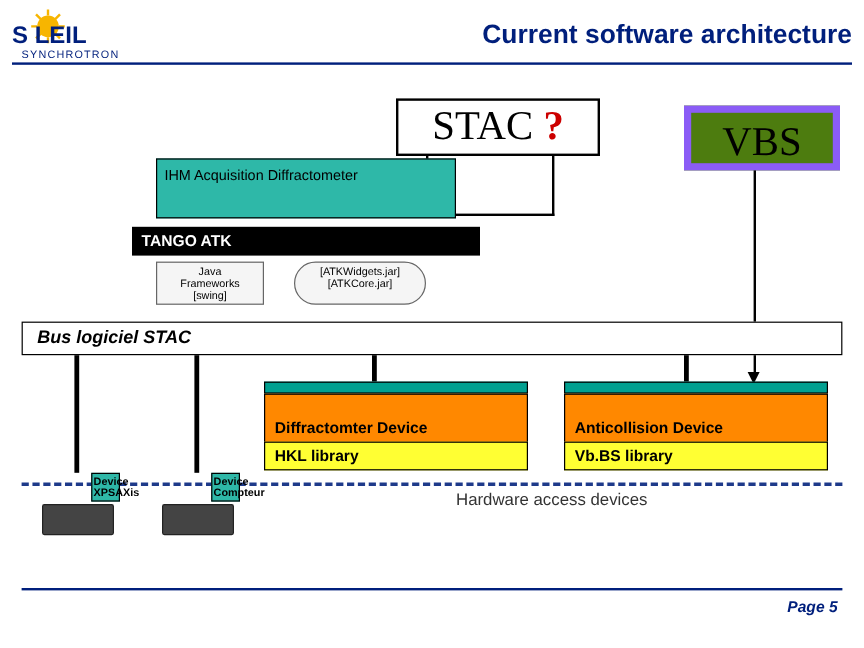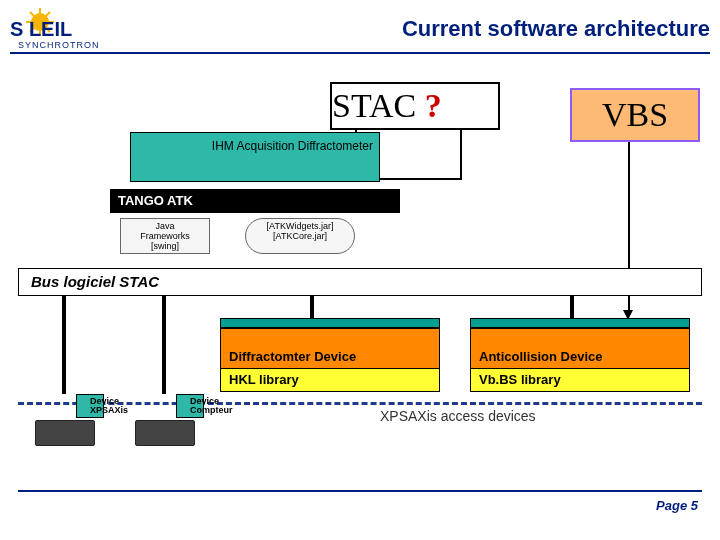--- a/index.html
+++ b/index.html
@@ -24,45 +24,44 @@
     color: #001F7C;
   }
   .stac-box {
     position: absolute;
     left: 330px; top: 82px;
     width: 170px; height: 48px;
     border: 2px solid #000;
     background: #fff;
     font-family: "Times New Roman", serif;
     font-size: 34px;
-    text-align: left;
+    text-align: center;
     line-height: 44px;
   }
   .stac-box .q { color: #c00; font-weight: bold; }
   .vbs-box {
     position: absolute;
     left: 570px; top: 88px;
     width: 130px; height: 54px;
-    border: 2px solid #8b5cf6;
-    background: #fdba74;
+    border: 6px solid #8b5cf6;
+    background: #4d7c0f;
     font-family: "Times New Roman", serif;
     font-size: 34px;
     text-align: center;
     line-height: 50px;
   }
   .ihm-box {
     position: absolute;
     left: 130px; top: 132px;
     width: 250px; height: 50px;
     background: #2EB8A8;
     font-size: 12px;
     color: #000;
     padding: 6px;
     border: 1px solid #000;
-    text-align: right;
   }
   .atk-box {
     position: absolute;
     left: 110px; top: 189px;
     width: 290px; height: 24px;
     background: #000; color: #fff;
     font-size: 13px; font-weight: bold;
     padding: 4px 8px;
   }
   .fw-box {
@@ -113,21 +112,21 @@
     left: 380px; top: 408px;
     font-size: 14px; color: #333;
   }
   .mini-dev {
     position: absolute;
     width: 70px;
     text-align: center;
     font-size: 9px;
     font-weight: bold;
   }
-  .mini-dev .lab { background:#2EB8A8; border:1px solid #000; padding:2px 13px; white-space:pre-line; line-height:1;margin-left:46px; }
+  .mini-dev .lab { background:#2EB8A8; border:1px solid #000; padding:2px 1px; white-space:pre-line; line-height:1;margin-left:46px; }
   .mini-dev .img { width:60px; height:26px; background:#444; margin:2px auto 0; border:1px solid #222; border-radius:2px; }
   .bus-stub { position:absolute; width:4px; background:#000; }
   .footer-line {
     position: absolute;
     left: 18px; right: 18px; top: 490px;
     border-top: 2px solid #001F7C;
   }
   .page-num {
     position: absolute;
     right: 22px; top: 498px;
@@ -185,21 +184,21 @@
 <div class="ovl-line" style="left:628px; top:142px; width:2px; height:170px;"></div>
 <div class="arrowhead" style="left:623px; top:310px;"></div>
 
 <div class="ihm-box">
   <span>IHM Acquisition Diffractometer</span>
 </div>
 
 <div class="atk-box">
   <span>TANGO ATK</span>
 </div>
-<div class="fw-box" style="left:120px;">
+<div class="fw-box" style="left:130px;">
   <span style="white-space:pre-line;">Java
 Frameworks
 [swing]</span>
 </div>
 <div class="fw-box" style="left:245px; width:110px;border-radius:18px;">
   <span style="white-space:pre-line;">[ATKWidgets.jar]
 [ATKCore.jar]</span>
 </div>
 
 <div class="bus-box">
@@ -221,21 +220,21 @@
 </div>
 
 <div class="lib-box" style="left:220px; top:368px;">
   <span>HKL library</span>
 </div>
 <div class="lib-box" style="left:470px; top:368px;">
   <span>Vb.BS library</span>
 </div>
 
 <div class="hw-dashed"></div>
-<div class="hw-label">XPSAXis access devices</div>
+<div class="hw-label">Hardware access devices</div>
 
 <div class="mini-dev" style="left:30px; top:394px;">
   <div class="lab">Device
 XPSAXis</div>
   <div class="img"></div>
 </div>
 <div class="mini-dev" style="left:130px; top:394px;">
   <div class="lab">Device
 Compteur</div>
   <div class="img"></div>

